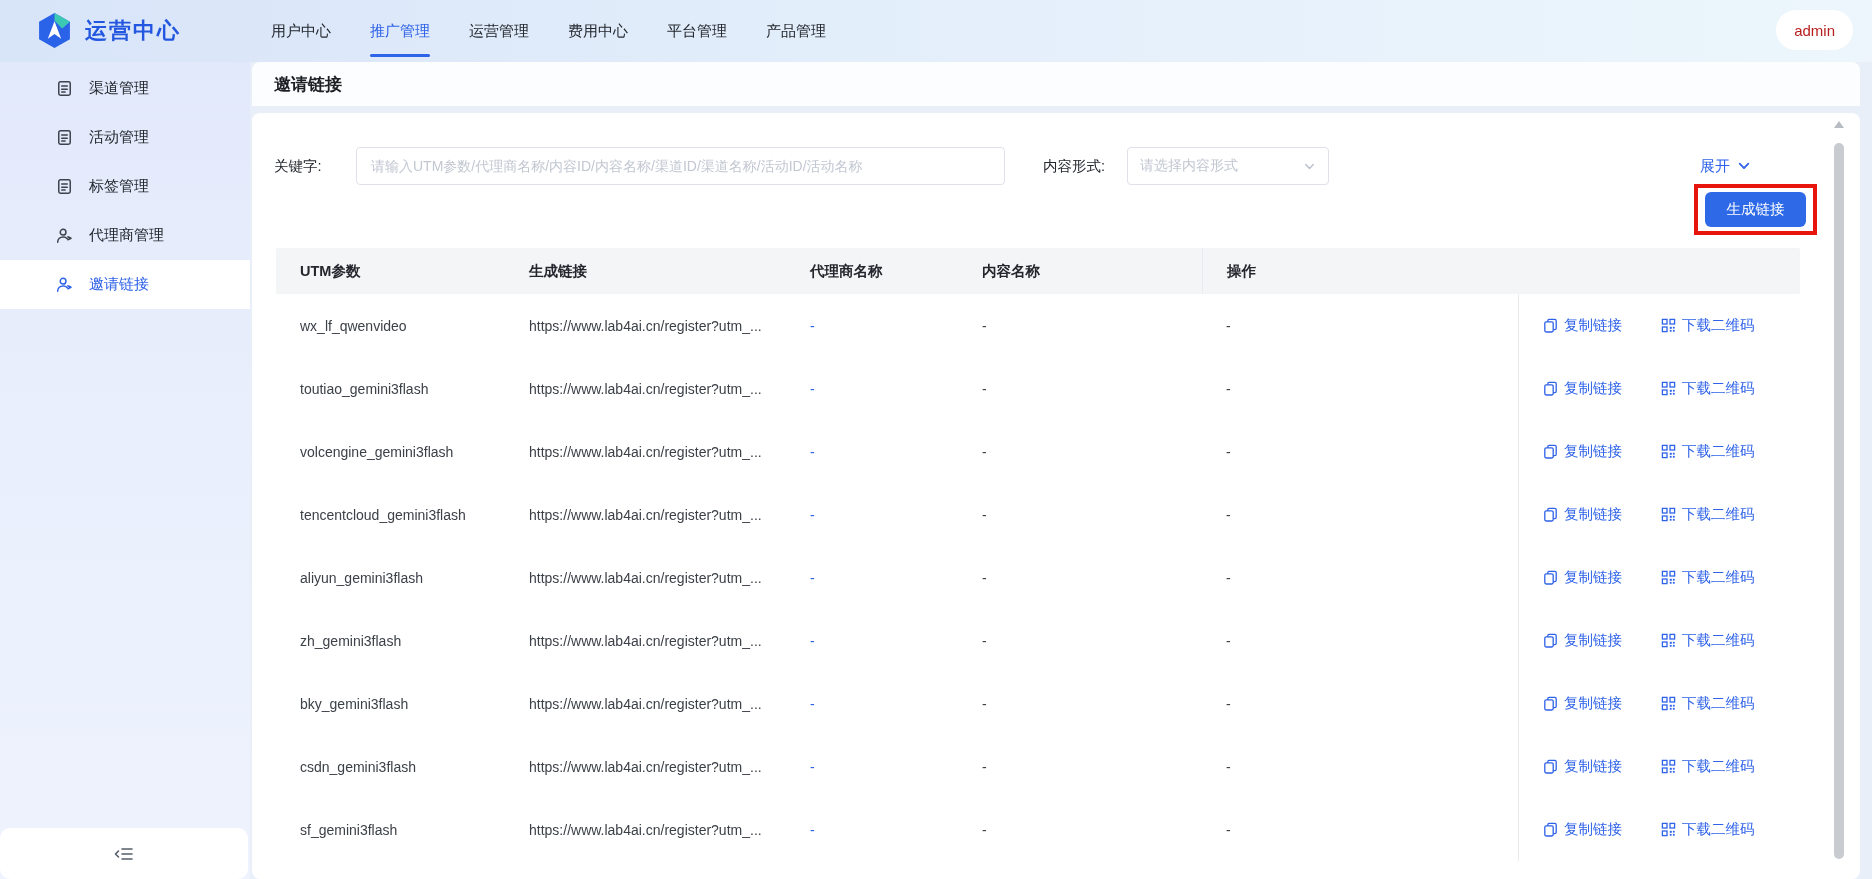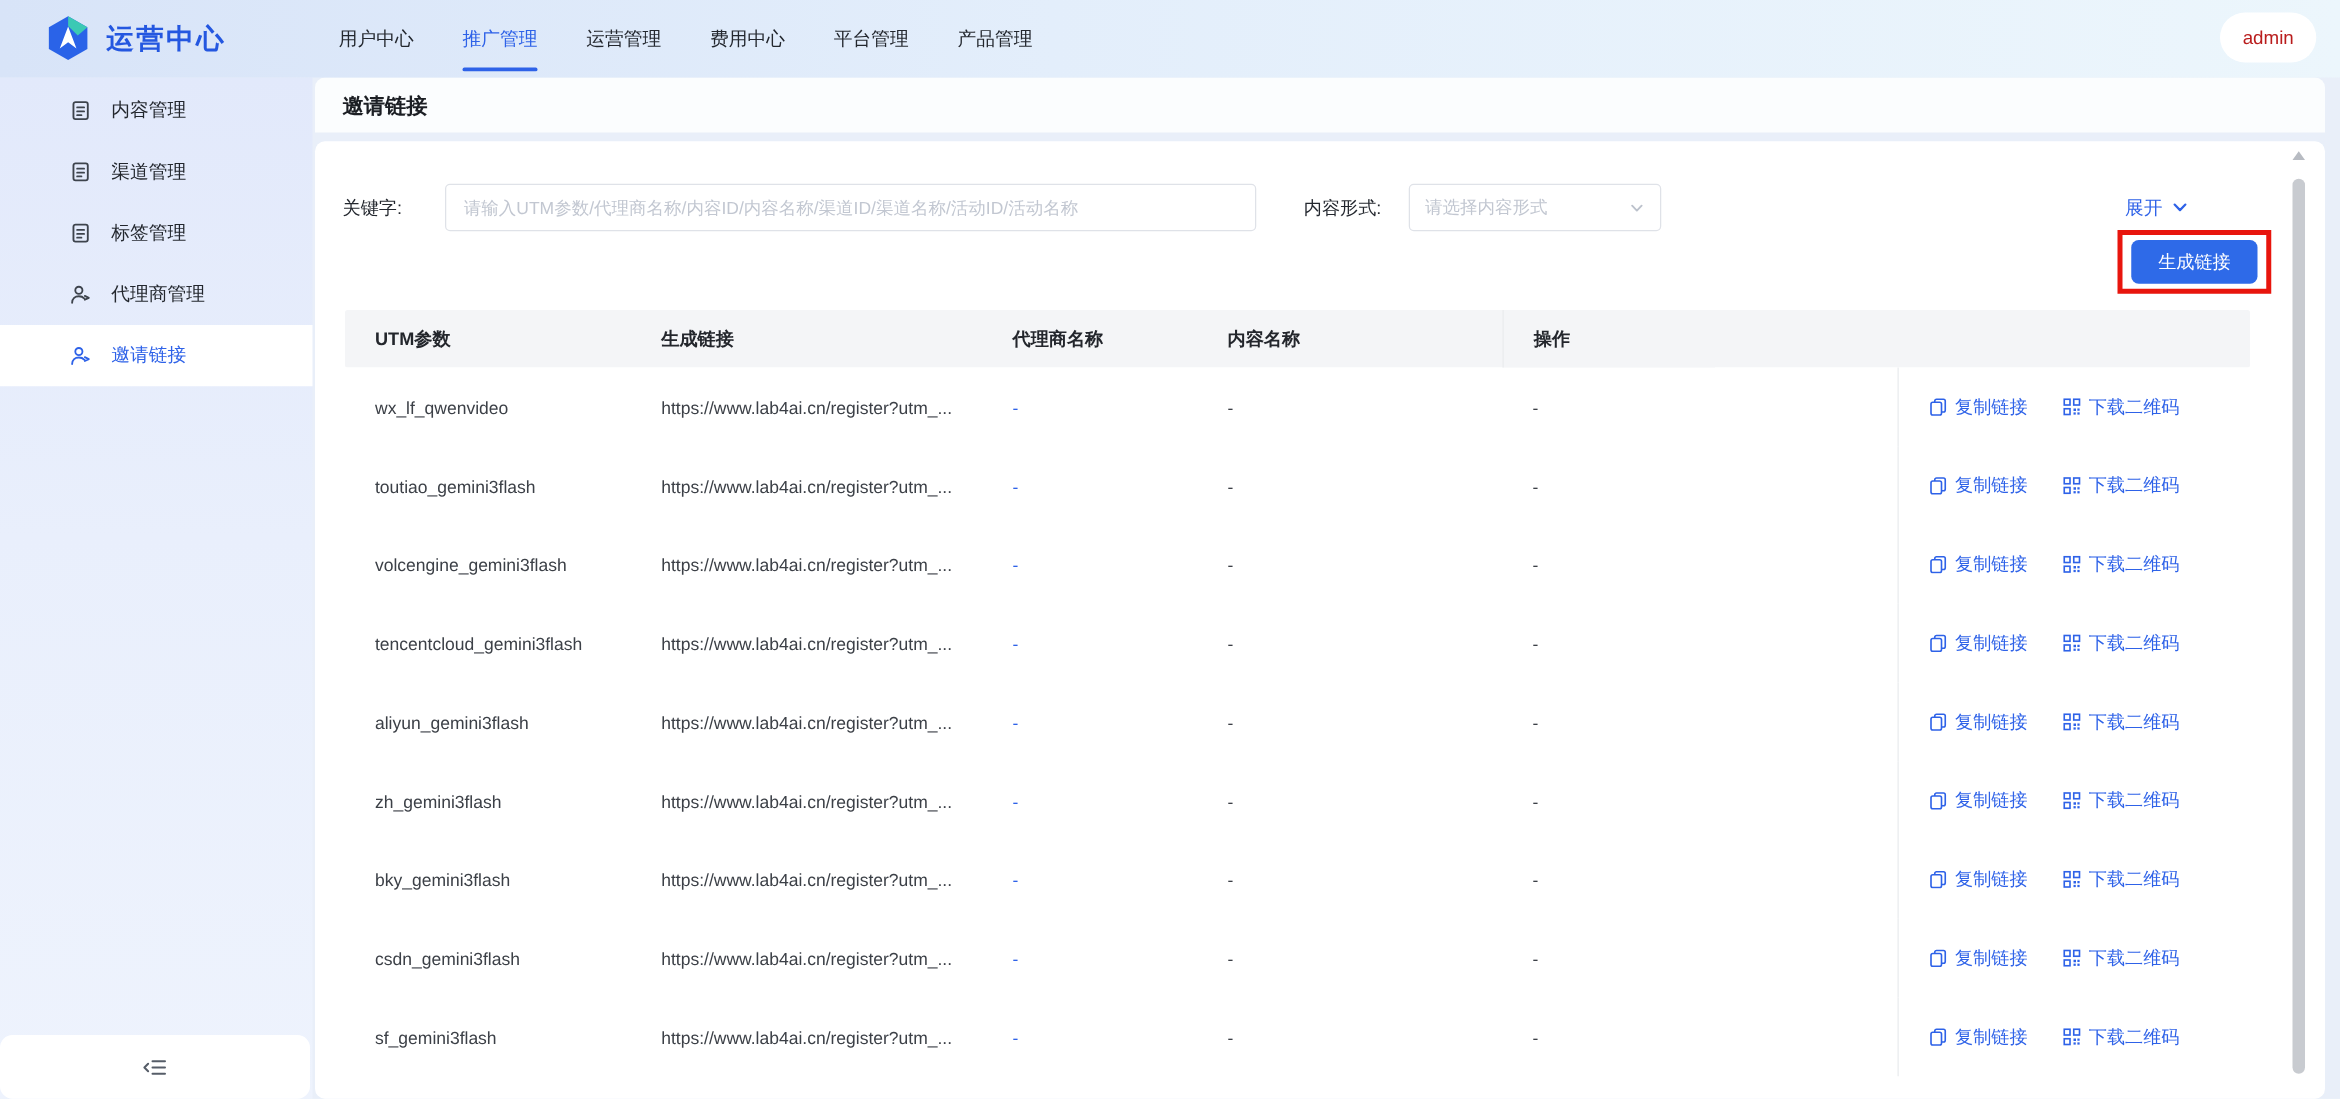--- a/index.html
+++ b/index.html
@@ -62,21 +62,21 @@
   .table { position:absolute; left:24px; top:135px; width:1524px; }
   .tr-grid { display:grid; grid-template-columns:229px 281px 172px 244px 170px 146px 1fr; }
   .thead { background:#f4f5f7; height:46px; border-radius:2px; }
   .th { display:flex; align-items:center; padding:0 10px 0 24px; font-size:14.5px; font-weight:bold; color:#23262c; }
   .th:last-child, .td:last-child { border-left:1px solid #e9ebee; }
   .thead .th:last-child { background:#f4f5f7; }
   .tr { height:63px; background:#fff; }
   .td { display:flex; align-items:center; padding:0 10px 0 24px; font-size:14px; color:#3c4047;
     white-space:nowrap; overflow:hidden; }
   .td.blue { color:var(--accent); }
-  .td.actions { gap:28px; }
+  .td.actions { gap:39px; }
   .action { display:flex; align-items:center; gap:6px; color:var(--accent); font-size:14.5px; cursor:pointer; }
   .aicon { display:flex; align-items:center; }
 
   
   .v-scroll { position:absolute; right:14px; top:6px; width:14px; height:754px; }
   .v-scroll-arrow { position:absolute; left:2px; top:2px; width:0; height:0; cursor:pointer;
     border-left:5px solid transparent; border-right:5px solid transparent; border-bottom:7px solid #b7bbc2; }
   .v-scroll-thumb { position:absolute; left:2px; top:24px; width:10px; height:716px; background:#c8cbd0; border-radius:5px; cursor:pointer; }
 </style>
 </head>
@@ -106,30 +106,30 @@
 
 <aside class="sidebar">
   <div class="side-menu">
       <div class="side-item">
         <span class="side-icon">
           <svg width="17" height="17" viewBox="0 0 16 16" fill="none" stroke="currentColor" stroke-width="1.4" stroke-linecap="round">
             <rect x="2.6" y="1.6" width="10.8" height="12.8" rx="1.6"></rect>
             <path d="M5.4 5.6 H10.6 M5.4 8.6 H10.6 M5.4 11.4 H8.6"></path>
           </svg>
         </span>
-        <span>内容管理</span>
+        <span>渠道管理</span>
       </div>
       <div class="side-item">
         <span class="side-icon">
           <svg width="17" height="17" viewBox="0 0 16 16" fill="none" stroke="currentColor" stroke-width="1.4" stroke-linecap="round">
             <rect x="2.6" y="1.6" width="10.8" height="12.8" rx="1.6"></rect>
             <path d="M5.4 5.6 H10.6 M5.4 8.6 H10.6 M5.4 11.4 H8.6"></path>
           </svg>
         </span>
-        <span>渠道管理</span>
+        <span>活动管理</span>
       </div>
       <div class="side-item">
         <span class="side-icon">
           <svg width="17" height="17" viewBox="0 0 16 16" fill="none" stroke="currentColor" stroke-width="1.4" stroke-linecap="round">
             <rect x="2.6" y="1.6" width="10.8" height="12.8" rx="1.6"></rect>
             <path d="M5.4 5.6 H10.6 M5.4 8.6 H10.6 M5.4 11.4 H8.6"></path>
           </svg>
         </span>
         <span>标签管理</span>
       </div>

